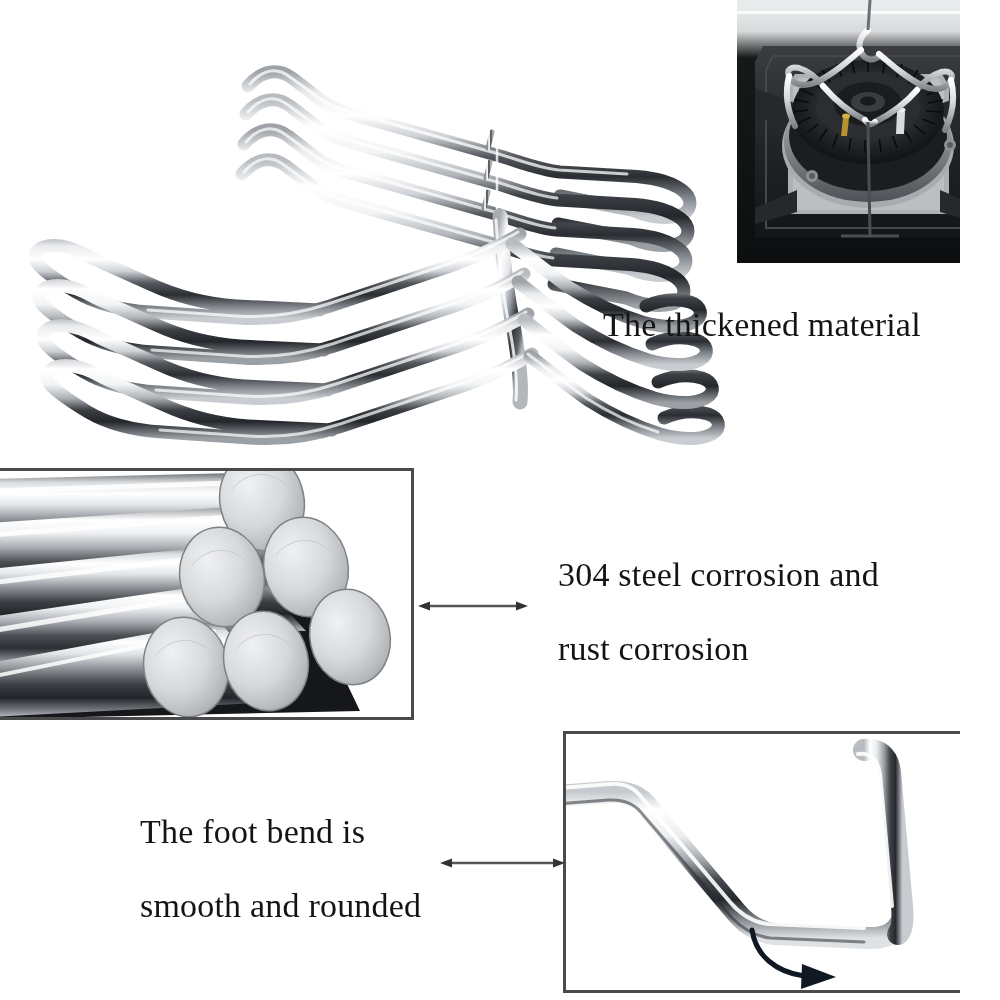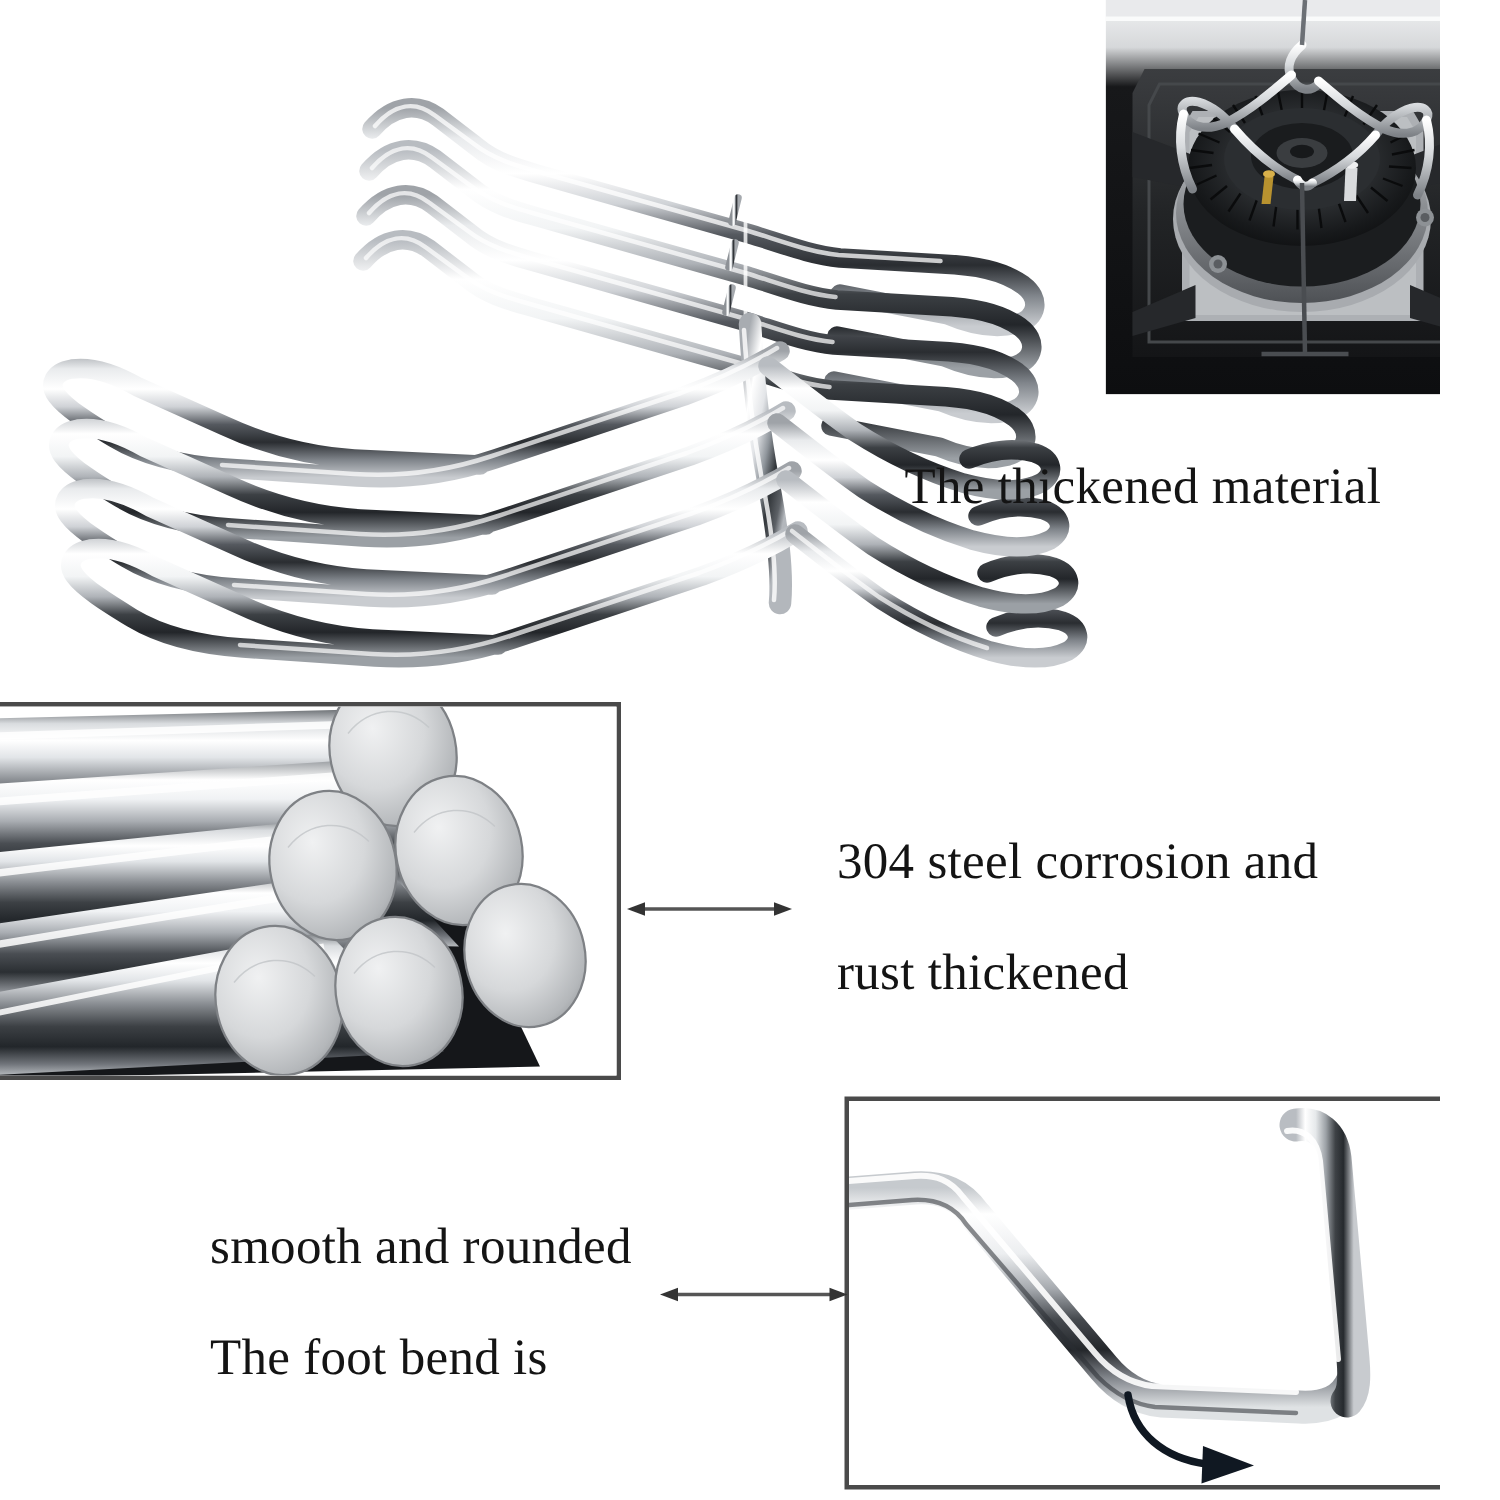--- a/index.html
+++ b/index.html
@@ -454,28 +454,28 @@
 
   <div class="connector" id="connector-rods" style="left:418px; top:596px; width:110px;">
     <svg width="110" height="20" viewBox="0 0 110 20">
       <line x1="8" y1="10" x2="102" y2="10" stroke="#555555" stroke-width="2.4"></line>
       <path d="M0,10 L12,5.5 L12,14.5 Z" fill="#333333"></path>
       <path d="M110,10 L98,5.5 L98,14.5 Z" fill="#333333"></path>
     </svg>
   </div>
   <div class="caption" id="caption-steel" style="left:542px; top:538px;margin-left:16px;">
     <span class="line">304 steel corrosion and</span>
-    <span class="line">rust thickened</span>
+    <span class="line">rust corrosion</span>
   </div>
 
   <div class="connector" id="connector-foot" style="left:440px; top:853px; width:125px;">
     <svg width="125" height="20" viewBox="0 0 125 20">
       <line x1="8" y1="10" x2="117" y2="10" stroke="#555555" stroke-width="2.4"></line>
       <path d="M0,10 L12,5.5 L12,14.5 Z" fill="#333333"></path>
       <path d="M125,10 L113,5.5 L113,14.5 Z" fill="#333333"></path>
     </svg>
   </div>
   <div class="caption" id="caption-foot" style="left:140px; top:795px;">
+    <span class="line">The foot bend is</span>
     <span class="line">smooth and rounded</span>
-    <span class="line">The foot bend is</span>
   </div>
 
 </div>
 
 </body></html>

